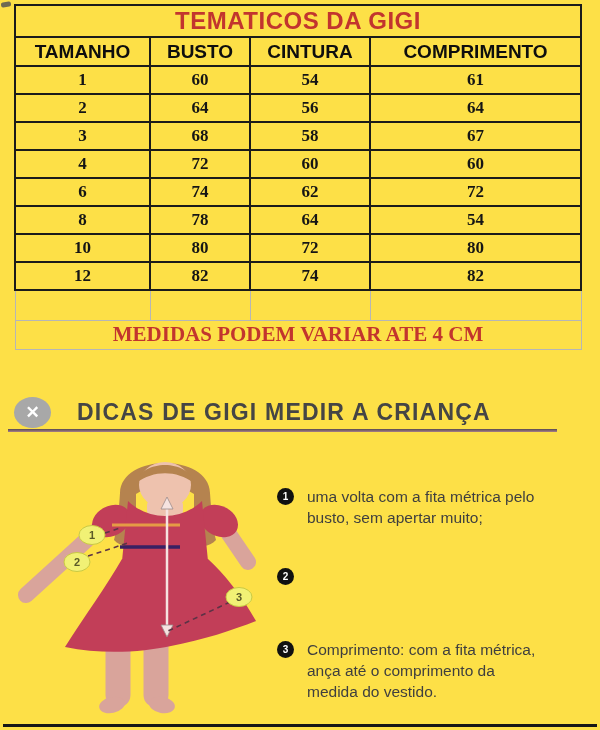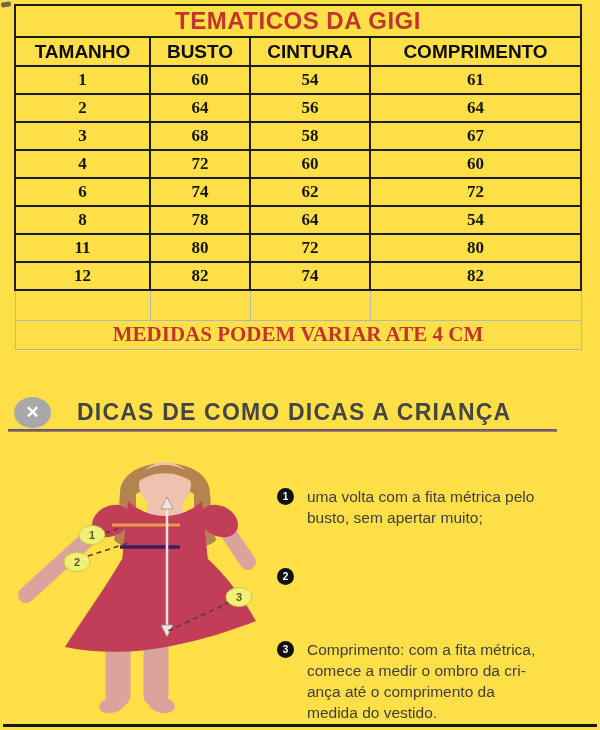--- a/index.html
+++ b/index.html
@@ -108,21 +108,21 @@
       <td class="b num">62</td>
       <td class="b num">72</td>
     </tr>
     <tr class="r-data">
       <td class="b num">8</td>
       <td class="b num">78</td>
       <td class="b num">64</td>
       <td class="b num">54</td>
     </tr>
     <tr class="r-data">
-      <td class="b num">11</td>
+      <td class="b num">10</td>
       <td class="b num">80</td>
       <td class="b num">72</td>
       <td class="b num">80</td>
     </tr>
     <tr class="r-data">
       <td class="b num">12</td>
       <td class="b num">82</td>
       <td class="b num">74</td>
       <td class="b num">82</td>
     </tr>
@@ -135,21 +135,21 @@
     <tr class="r-note">
       <td colspan="4" class="g note-cell">MEDIDAS PODEM VARIAR ATE 4 CM</td>
     </tr>
   </tbody>
     </table>
 
   <div class="close-btn">
     <span>✕</span>
   </div>
 
-  <div class="guide-heading">DICAS DE COMO DICAS A CRIANÇA</div>
+  <div class="guide-heading">DICAS DE GIGI MEDIR A CRIANÇA</div>
   <div class="heading-rule"></div>
 
   <svg class="girl" viewBox="0 0 305 290">
     <path class="hair" d="M106,103 C109,93 111,72 112,56 C113,16 201,16 202,56 C203,72 205,93 208,103
          C201,111 188,111 186,101 L186,57 C168,45 146,45 128,57 L128,101 C126,111 113,111 106,103 Z"></path>
     <ellipse class="face" cx="157" cy="48" rx="26" ry="23"></ellipse>
     <path class="hair" d="M128,46 C133,22 181,22 186,46 C168,33 146,33 128,46 Z"></path>
     <rect class="neckskin" x="139" y="62" width="36" height="18" rx="6"></rect>
     <line class="arm" x1="106" y1="78" x2="18" y2="158"></line>
     <line class="arm" x1="208" y1="78" x2="240" y2="125"></line>
@@ -192,20 +192,19 @@
       <span>2</span>
     </div>
   </div>
 
   <div class="tip" style="top:639px">
     <div class="tip-badge">
       <span>3</span>
     </div>
     <div class="tip-text">
       <div>Comprimento: com a fita métrica,</div>
-      <div>comece a medir o ombro da cri-</div>
       <div>ança até o comprimento da</div>
       <div>medida do vestido.</div>
     </div>
   </div>
 
   <div class="bottom-rule"></div>
 </div>
 
 </body></html>

